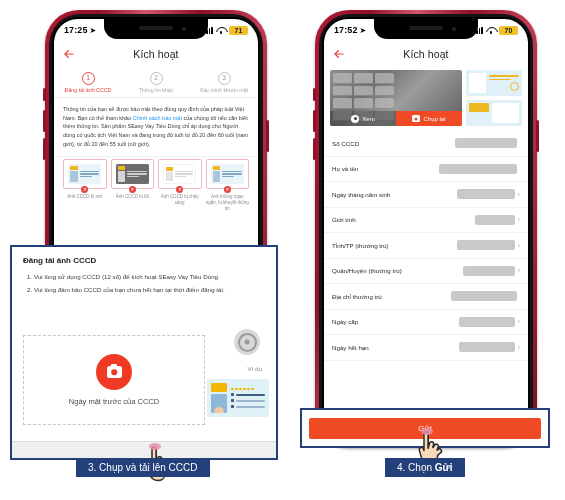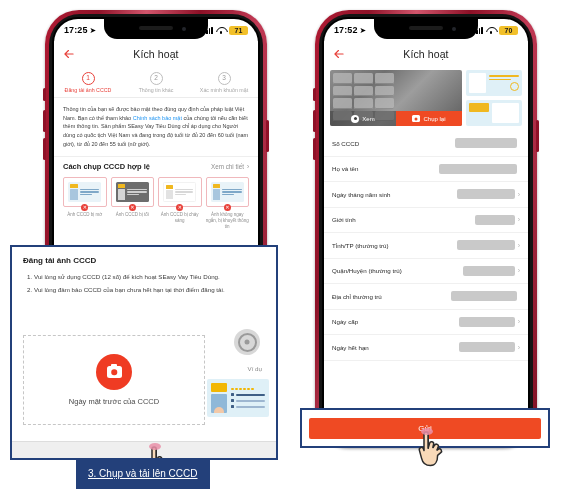--- a/index.html
+++ b/index.html
@@ -248,21 +248,21 @@
 
   
   .hand{position:absolute;z-index:40;width:34px;height:40px;}
   .hand.h1{left:140px;top:443px;}
   .hand.h2{left:412px;top:428px;}
   .hand .dot{position:absolute;left:9px;top:0;width:12px;height:7px;border-radius:50%;background:#e98fa8;opacity:.85;}
 
   
   .caption{
     position:absolute;z-index:45;background:#23407a;color:#fff;
-    font-size:10px;padding:10px 12px;white-space:nowrap;text-decoration:underline;
+    font-size:10px;padding:4px 12px;white-space:nowrap;
   }
   .caption b{font-weight:bold;}
   .caption.c1{left:76px;top:458px;}
   .caption.c2{left:385px;top:458px;}
 </style>
 </head>
 <body>
 
 <div class="stage">
 
@@ -320,27 +320,20 @@
             <span class="circ">3</span>
             <span class="lbl">Xác minh khuôn mặt</span>
           </div>
         </div>
 
         <div class="notice">
           <span>Thông tin của bạn sẽ được bảo mật theo đúng quy định của pháp luật Việt Nam. Bạn có thể tham khảo </span><a href="#">Chính sách bảo mật</a><span> của chúng tôi nếu cần biết thêm thông tin. Sản phẩm SEasy Vay Tiêu Dùng chỉ áp dụng cho Người dùng có quốc tịch Việt Nam và đang trong độ tuổi từ đủ 20 đến 60 tuổi (nam giới), từ đủ 20 đến 55 tuổi (nữ giới).</span>
         </div>
 
         <div class="howto">
-          <div class="howto-head">
-            <span class="h">Cách chụp CCCD hợp lệ</span>
-            <span class="more">
-              <span>Xem chi tiết</span>
-              <span>›</span>
-            </span>
-          </div>
           <div class="thumbs">
             <div class="thumb">
               <div class="box">
                 <div class="minicard">
                     <div class="mc-left">
                       <span class="sq"></span>
                       <span class="av"></span>
                     </div>
                     <div class="mc-right">
                       <span class="ln"></span>
@@ -638,14 +631,17 @@
       <path d="M12 6 C12 3.2 16.2 3.2 16.2 6 L16.2 20 L17.6 15.2 C18.2 12.7 22.2 13.6 21.6 16.2 L21 19.6 L22.6 17.2 C23.8 15 27.3 16.7 26.2 19 L25 22 L26.6 21 C28.6 19.9 30.7 23 28.8 24.6 L25.6 27.4 C25.6 32.4 23.6 37.6 18.4 37.6 C13 37.6 10.4 34 9.6 30.4 L7.4 22.4 C6.6 19.6 10.4 18 11.4 20.8 L12 22.6 Z" fill="#f8d9b8" stroke="#2b2b2b" stroke-width="1.5" stroke-linejoin="round"></path>
       <path d="M16.2 21 L16.2 7" stroke="#2b2b2b" stroke-width="1.1" fill="none"></path>
       <path d="M21 20 L21.6 16.6" stroke="#2b2b2b" stroke-width="1.1" fill="none"></path>
       <path d="M25.2 22.2 L26.2 19.4" stroke="#2b2b2b" stroke-width="1.1" fill="none"></path>
     </svg>
   </div>
 
   <div class="caption c1">
     <span>3. Chụp và tải lên CCCD</span><b></b>
   </div>
+  <div class="caption c2">
+    <span>4. Chọn </span><b>Gửi</b>
+  </div>
 
 </div>
 
 </body></html>

